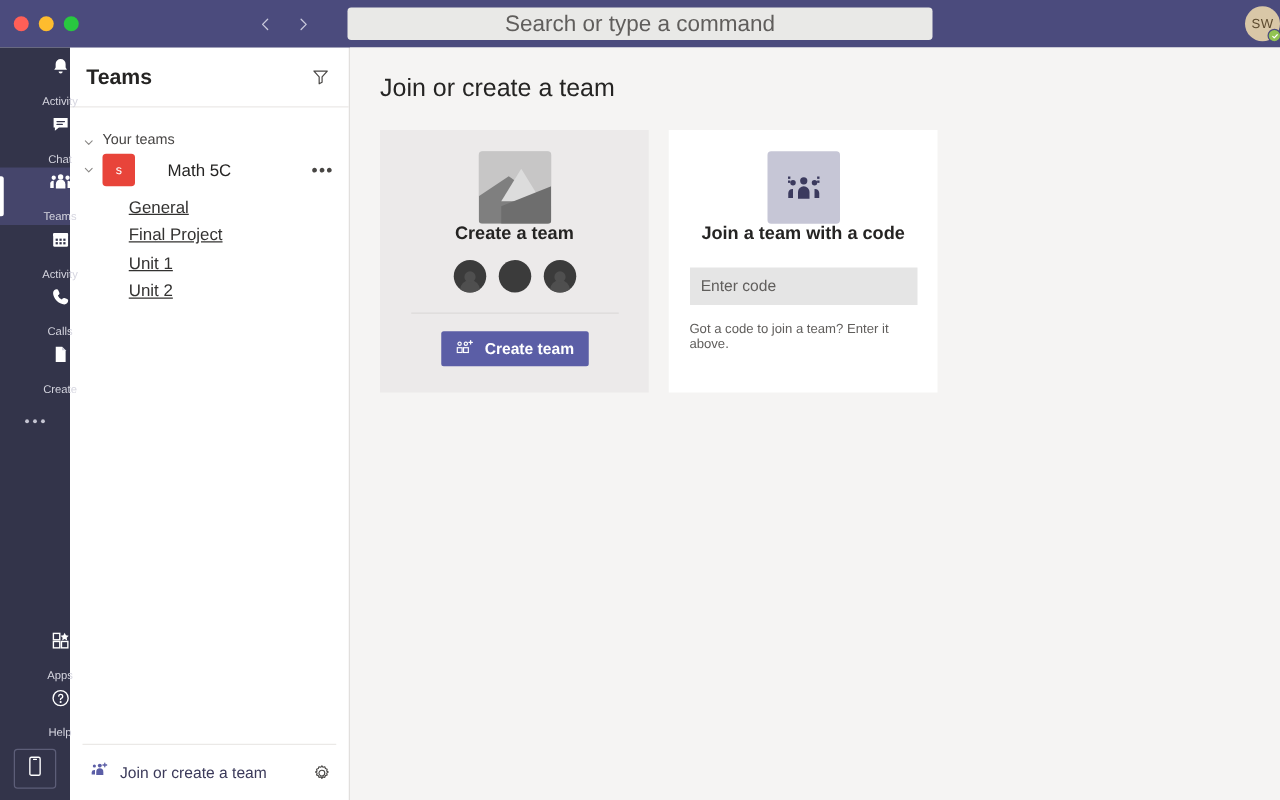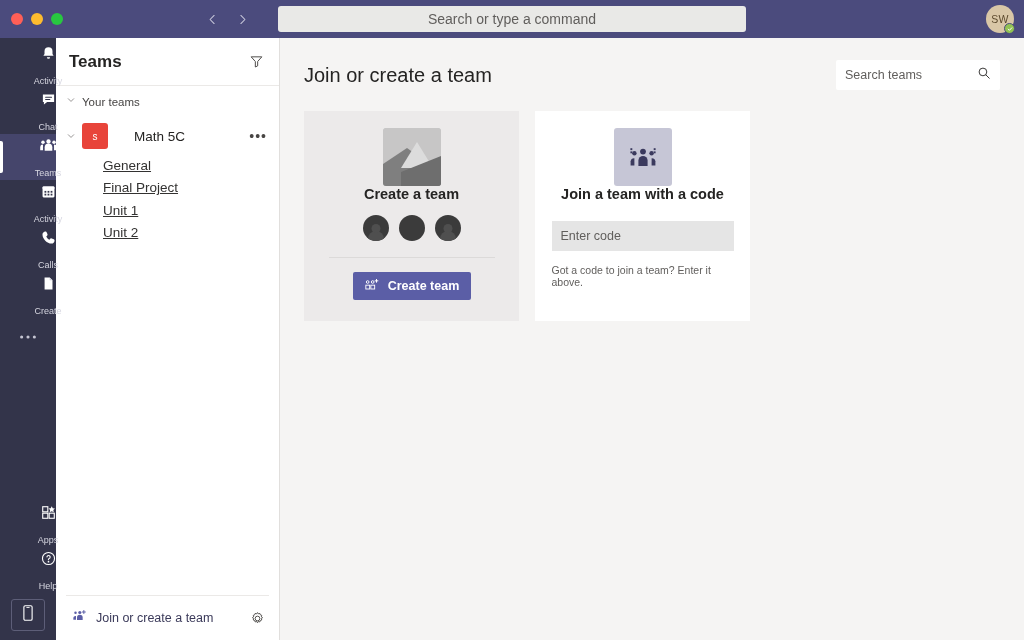--- a/index.html
+++ b/index.html
@@ -32,25 +32,25 @@
 
   .compose-btn {
     width: 28px; height: 28px; display: flex; align-items: center; justify-content: center;
     margin-left: 14px; border-radius: 3px;
   }
 
   .searchbar {
     position: absolute; left: 278px; top: 6px; width: 468px; height: 26px;
     background: #e9e9e7; border-radius: 3px;
     display: flex; align-items: center; justify-content: center;
-    font-size: 14px; color: #605e5c;
+    font-size: 18px; color: #605e5c;
   }
   .searchbar .ph { pointer-events: none; }
 
-  .avatar-wrap { position: absolute; right: 10px; top: 5px; width: 28px; height: 28px; }
+  .avatar-wrap { position: absolute; right: 0; top: 5px; width: 28px; height: 28px; }
   .avatar {
     width: 28px; height: 28px; border-radius: 50%; background: #d9c7a7;
     display: flex; align-items: center; justify-content: center;
     font-size: 10.5px; color: #5c4a2e; letter-spacing: .4px;
   }
   .presence {
     position: absolute; right: -1px; bottom: -1px; width: 11px; height: 11px;
     border-radius: 50%; background: #92c353; border: 1.5px solid #4b4b7d;
     display: flex; align-items: center; justify-content: center;
   }
@@ -93,21 +93,21 @@
   .pane-head {
     height: 48px; flex: 0 0 48px; display: flex; align-items: center;
     padding: 0 12px 0 13px; border-bottom: 1px solid #ebe9e7;
   }
   .pane-title { font-size: 17px; font-weight: bold; color: #252423; flex: 1 1 auto; }
   .filter-btn { width: 22px; height: 22px; display: flex; align-items: center; justify-content: center; }
 
   .pane-scroll { flex: 1 1 auto; overflow: hidden; padding-top: 10px; }
 
   .group-row {
-    height: 22px; display: flex; align-items: flex-start; padding-left: 10px; gap: 6px;
+    height: 22px; display: flex; align-items: flex-end; padding-left: 10px; gap: 6px;
   }
   .chev { width: 10px; display: flex; justify-content: center; color: #8a8886; }
   .group-label { font-size: 11.5px; color: #464443; }
 
   .team-row {
     height: 36px; display: flex; align-items: center; padding-left: 10px; gap: 6px; position: relative;
   }
   .team-av {
     width: 26px; height: 26px; border-radius: 3px; background: #e8443a;
     display: flex; align-items: center; justify-content: center;
@@ -409,29 +409,20 @@
             </svg>
           </span>
         </div>
       </div>
     </div>
 
     <div class="main">
 
       <div class="main-head">
         <div class="page-title">Join or create a team</div>
-        <div class="search-teams">
-          <span class="st-ph">Search teams</span>
-          <span>
-            <svg width="14" height="14" viewBox="0 0 16 16" aria-hidden="true">
-              <circle cx="6.8" cy="6.8" r="4.4" fill="none" stroke="#323130" stroke-width="1.1"></circle>
-              <path d="M10.1 10.1 L14 14" stroke="#323130" stroke-width="1.1" stroke-linecap="round"></path>
-            </svg>
-          </span>
-        </div>
       </div>
 
       <div class="cards">
 
         <div class="card create">
           <div class="thumb pic">
             <svg width="58" height="58" viewBox="0 0 58 58" aria-hidden="true">
               <rect width="58" height="58" rx="3" fill="#c7c6c6"></rect>
               <path d="M0 36 L24 20 L58 44 L58 58 L0 58 Z" fill="#7f7f7f"></path>
               <path d="M34 14 L50 40 L18 40 Z" fill="#dcdcdc"></path>

